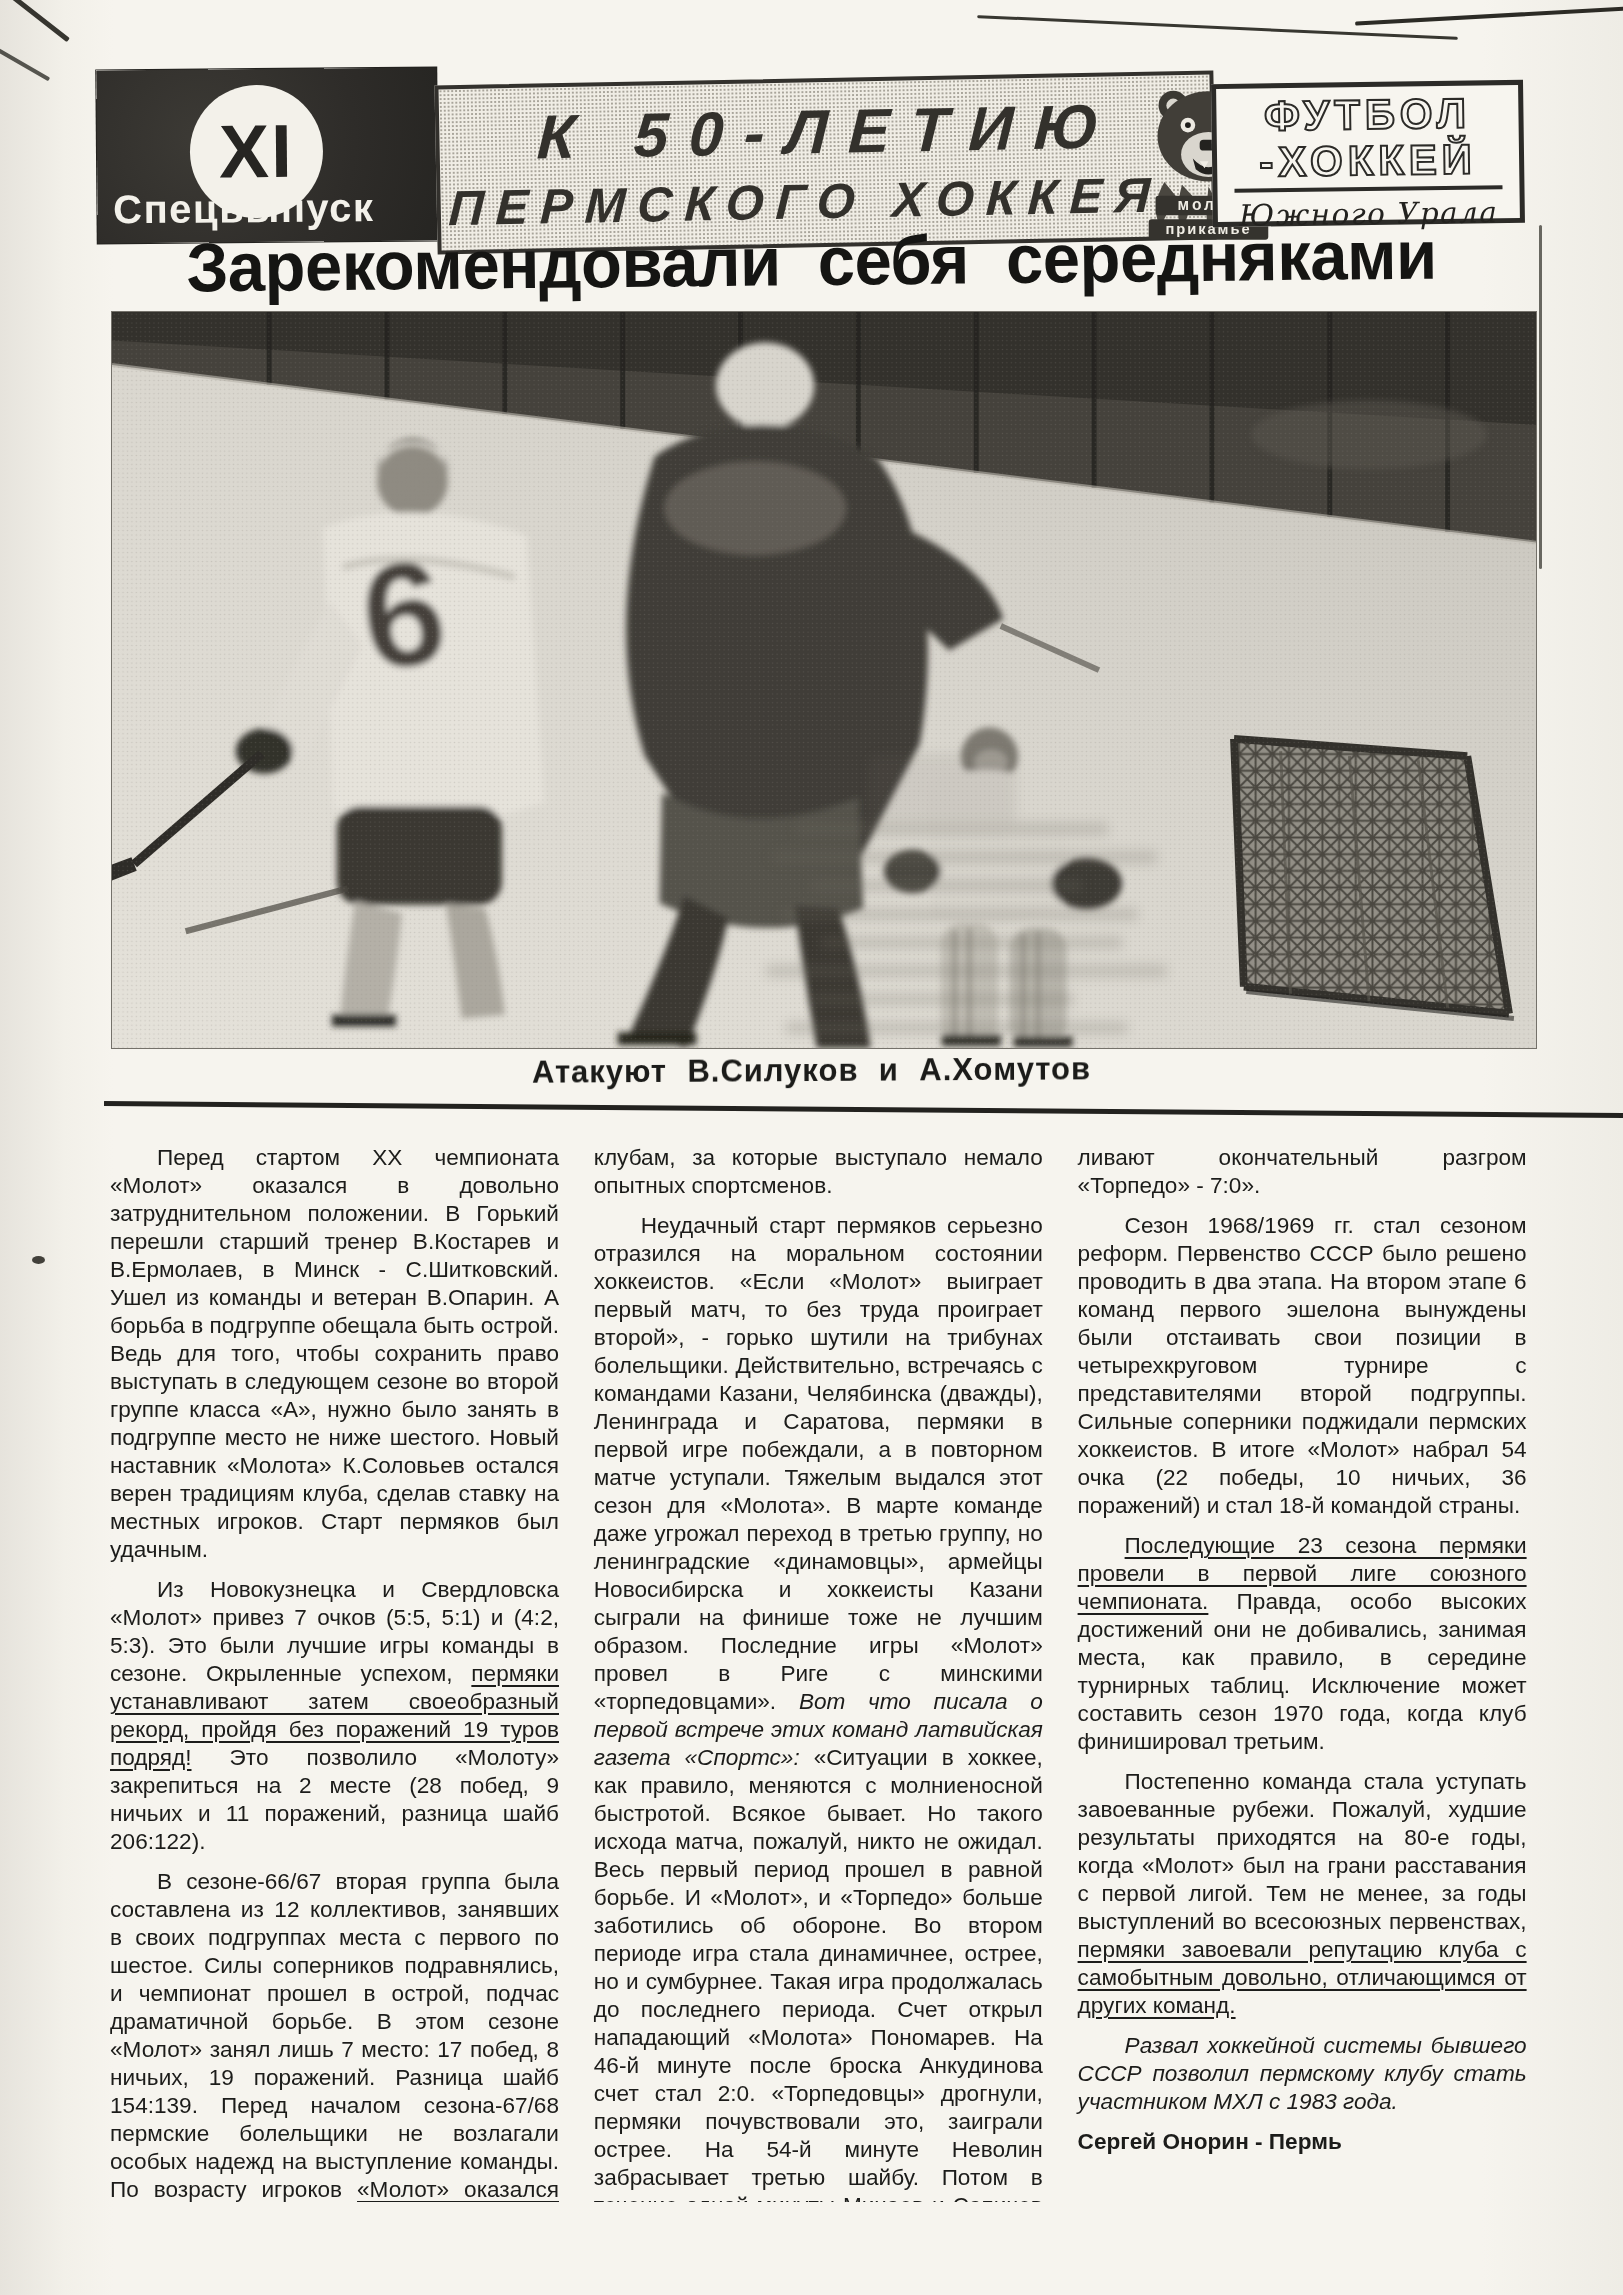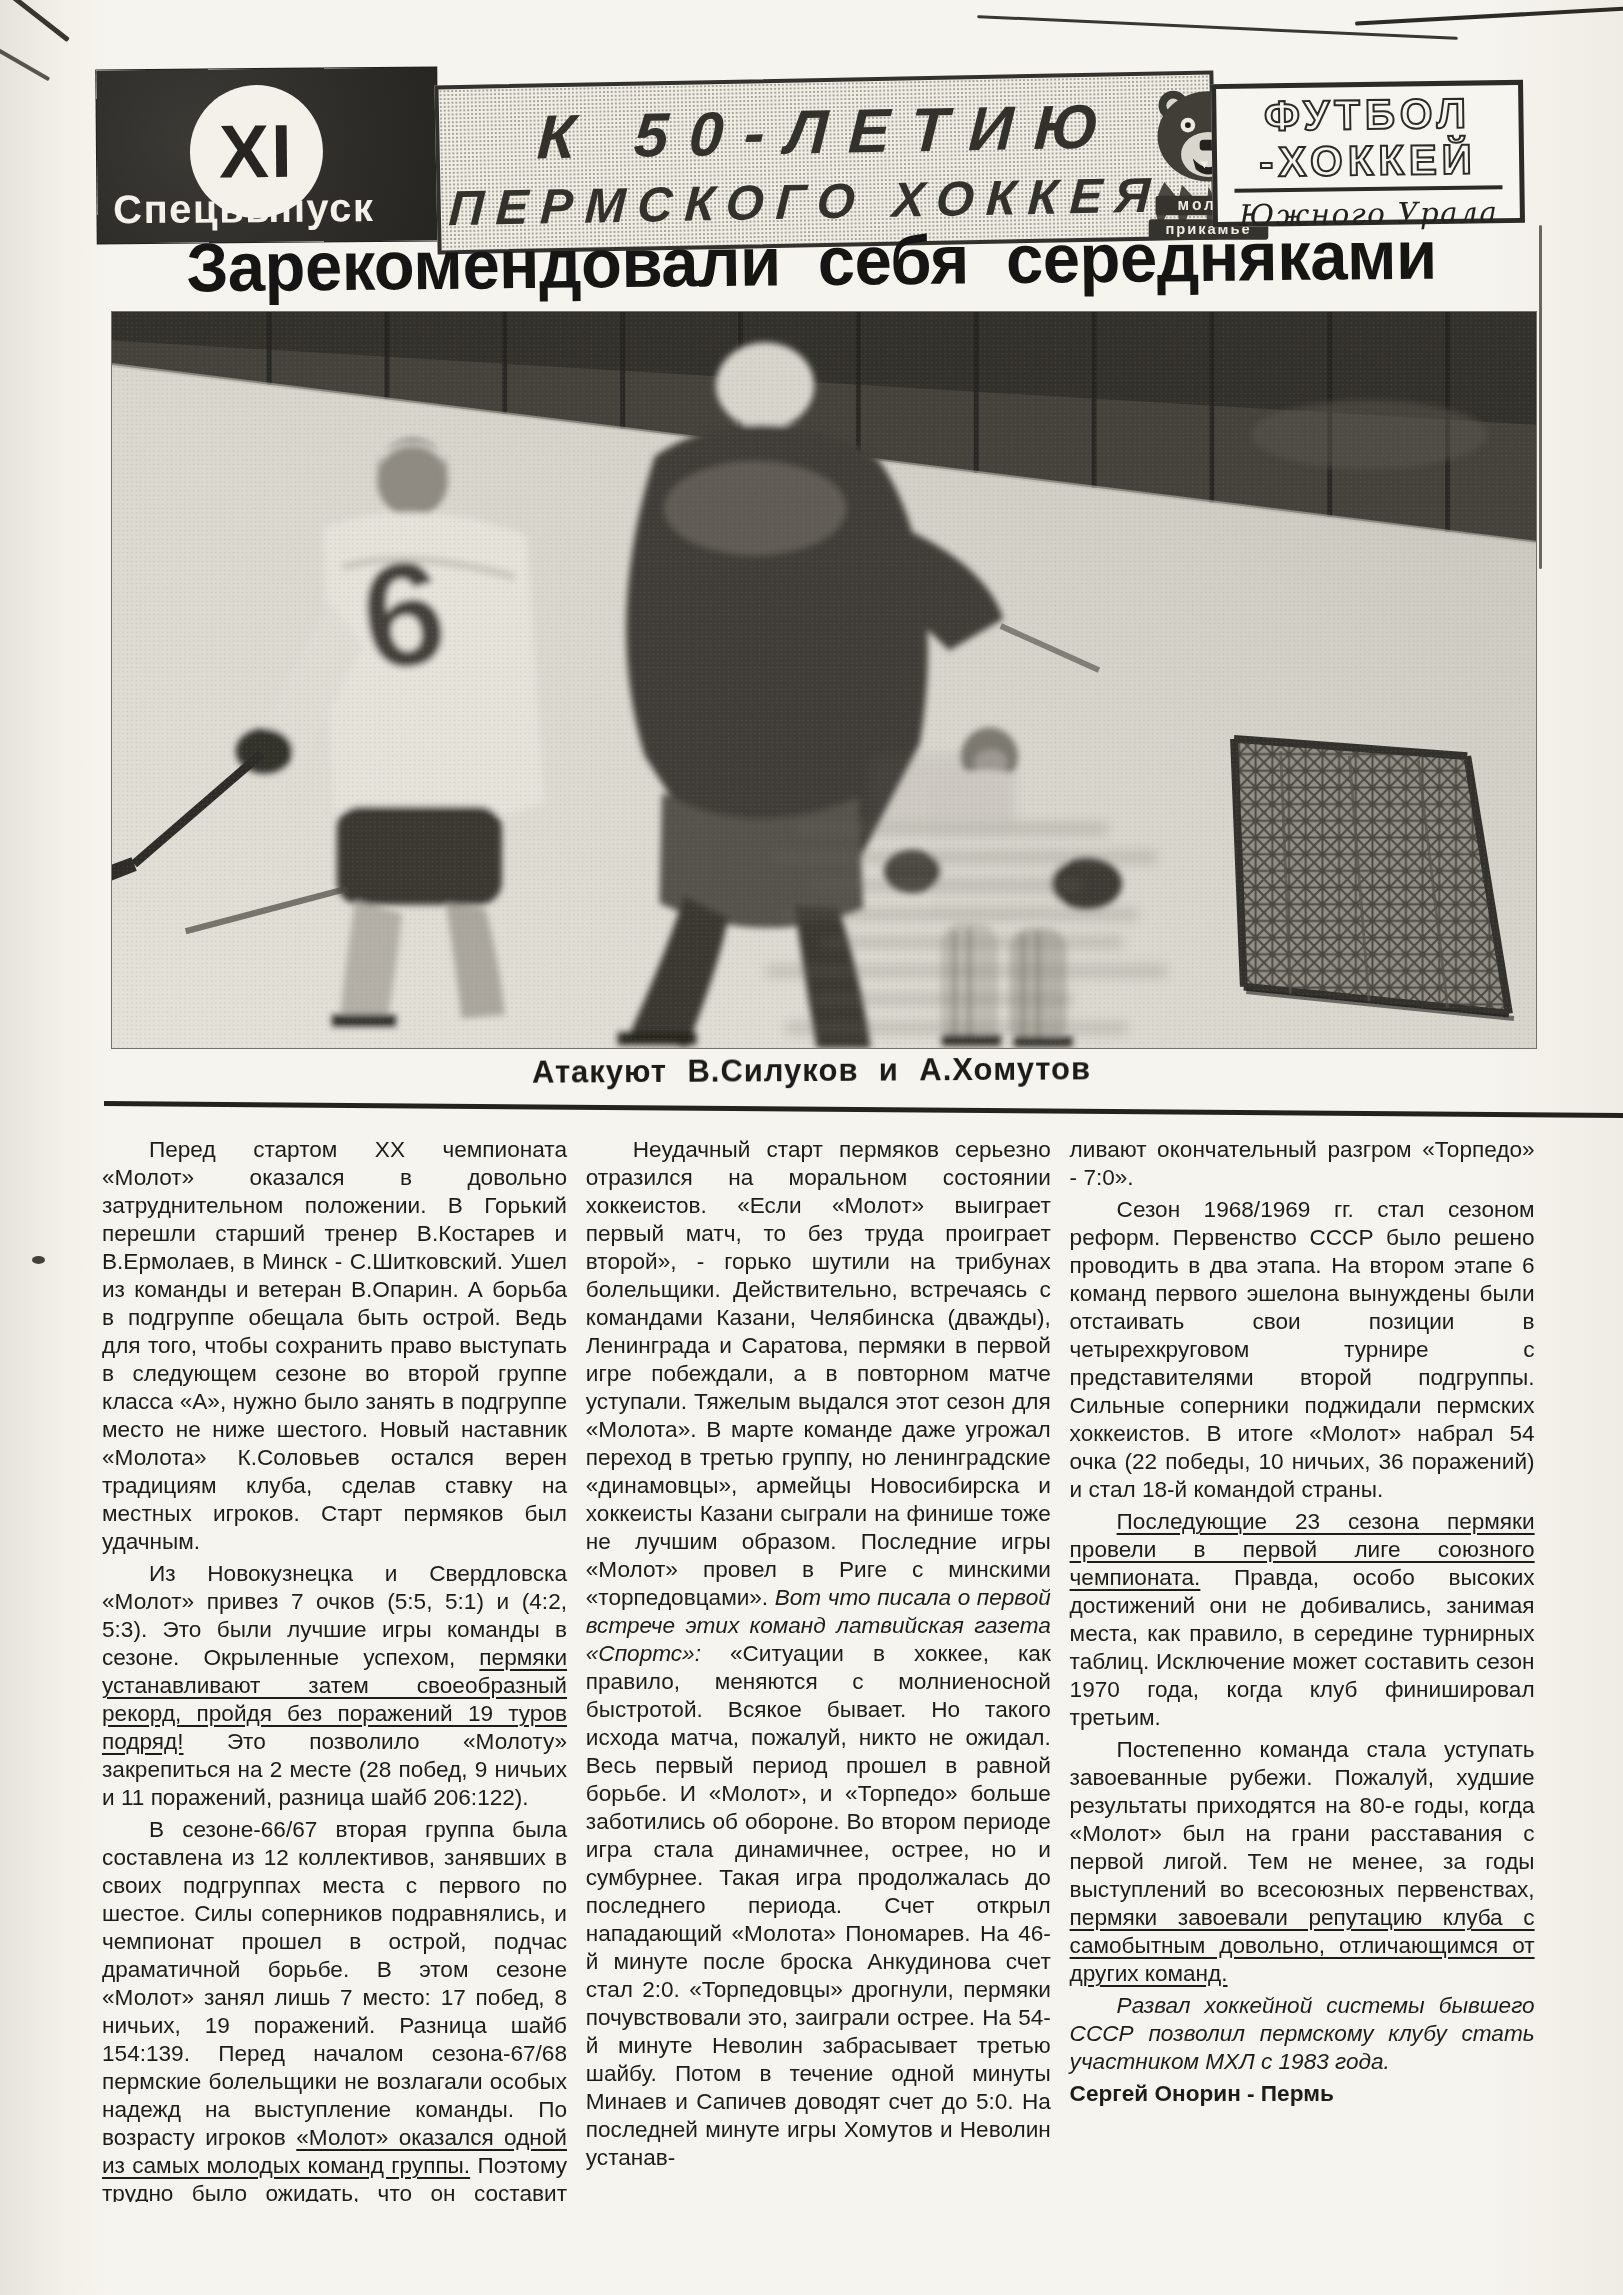--- a/index.html
+++ b/index.html
@@ -84,21 +84,21 @@
   .rule-thick{
     position:absolute;left:104px;top:1107px;width:1520px;height:5.4px;background:#23221f;
     transform:rotate(.45deg);
   }
   
   .article{
     position:absolute;left:98px;top:1132px;width:1441px;height:1070px;
     display:flex;gap:10.8px;overflow:hidden;
   }
   .col{width:473px;flex:0 0 473px;font-size:22.6px;line-height:28px;text-align:justify;}
-  .para{margin:4px;}
+  .para{margin:12px;}
   .para.indent{text-indent:47px;}
   .para.right{font-weight:bold;padding-right:12.8px;margin-top:3.9px;}
   .seg-u{text-decoration:underline;text-decoration-thickness:2px;text-underline-offset:4.4px;}
   .seg-i{font-style:italic;}
   .seg-b{font-weight:bold;}
 </style>
 </head>
 <body>
 
 <div class="page">
@@ -277,20 +277,21 @@
   <figcaption class="caption">Атакуют В.Силуков и А.Хомутов</figcaption>
   <div class="rule-thick"></div>
 
   <main class="article">
       <div class="col">
         <p class="para indent"><span>Перед стартом XX чемпионата «Молот» оказался в довольно затруднительном положении. В Горький перешли старший тренер В.Костарев и В.Ермолаев, в Минск - С.Шитковский. Ушел из команды и ветеран В.Опарин. А борьба в подгруппе обещала быть острой. Ведь для того, чтобы сохранить право выступать в следующем сезоне во второй группе класса «А», нужно было занять в подгруппе место не ниже шестого. Новый наставник «Молота» К.Соловьев остался верен традициям клуба, сделав ставку на местных игроков. Старт пермяков был удачным.</span></p>
         <p class="para indent"><span>Из Новокузнецка и Свердловска «Молот» привез 7 очков (5:5, 5:1) и (4:2, 5:3). Это были лучшие игры команды в сезоне. Окрыленные успехом, </span><span class="seg-u">пермяки устанавливают затем своеобразный рекорд, пройдя без поражений 19 туров подряд!</span><span> Это позволило «Молоту» закрепиться на 2 месте (28 побед, 9 ничьих и 11 поражений, разница шайб 206:122).</span></p>
         <p class="para indent"><span>В сезоне-66/67 вторая группа была составлена из 12 коллективов, занявших в своих подгруппах места с первого по шестое. Силы соперников подравнялись, и чемпионат прошел в острой, подчас драматичной борьбе. В этом сезоне «Молот» занял лишь 7 место: 17 побед, 8 ничьих, 19 поражений. Разница шайб 154:139. Перед началом сезона-67/68 пермские болельщики не возлагали особых надежд на выступление команды. По возрасту игроков </span><span class="seg-u">«Молот» оказался одной из самых молодых команд группы.</span><span> Поэтому трудно было ожидать, что он составит серьезную конкуренцию другим</span></p>
       </div>
       <div class="col">
+        <p class="para"><span>клубам, за которые выступало немало опытных спортсменов.</span></p>
         <p class="para indent"><span>Неудачный старт пермяков серьезно отразился на моральном состоянии хоккеистов. «Если «Молот» выиграет первый матч, то без труда проиграет второй», - горько шутили на трибунах болельщики. Действительно, встречаясь с командами Казани, Челябинска (дважды), Ленинграда и Саратова, пермяки в первой игре побеждали, а в повторном матче уступали. Тяжелым выдался этот сезон для «Молота». В марте команде даже угрожал переход в третью группу, но ленинградские «динамовцы», армейцы Новосибирска и хоккеисты Казани сыграли на финише тоже не лучшим образом. Последние игры «Молот» провел в Риге с минскими «торпедовцами». </span><span class="seg-i">Вот что писала о первой встрече этих команд латвийская газета «Спортс»:</span><span> «Ситуации в хоккее, как правило, меняются с молниеносной быстротой. Всякое бывает. Но такого исхода матча, пожалуй, никто не ожидал. Весь первый период прошел в равной борьбе. И «Молот», и «Торпедо» больше заботились об обороне. Во втором периоде игра стала динамичнее, острее, но и сумбурнее. Такая игра продолжалась до последнего периода. Счет открыл нападающий «Молота» Пономарев. На 46-й минуте после броска Анкудинова счет стал 2:0. «Торпедовцы» дрогнули, пермяки почувствовали это, заиграли острее. На 54-й минуте Неволин забрасывает третью шайбу. Потом в течение одной минуты Минаев и Сапичев доводят счет до 5:0. На последней минуте игры Хомутов и Неволин устанав-</span></p>
       </div>
       <div class="col">
         <p class="para"><span>ливают окончательный разгром «Торпедо» - 7:0».</span></p>
         <p class="para indent"><span>Сезон 1968/1969 гг. стал сезоном реформ. Первенство СССР было решено проводить в два этапа. На втором этапе 6 команд первого эшелона вынуждены были отстаивать свои позиции в четырехкруговом турнире с представителями второй подгруппы. Сильные соперники поджидали пермских хоккеистов. В итоге «Молот» набрал 54 очка (22 победы, 10 ничьих, 36 поражений) и стал 18-й командой страны.</span></p>
         <p class="para indent"><span class="seg-u">Последующие 23 сезона пермяки провели в первой лиге союзного чемпионата.</span><span> Правда, особо высоких достижений они не добивались, занимая места, как правило, в середине турнирных таблиц. Исключение может составить сезон 1970 года, когда клуб финишировал третьим.</span></p>
         <p class="para indent"><span>Постепенно команда стала уступать завоеванные рубежи. Пожалуй, худшие результаты приходятся на 80-е годы, когда «Молот» был на грани расставания с первой лигой. Тем не менее, за годы выступлений во всесоюзных первенствах, </span><span class="seg-u">пермяки завоевали репутацию клуба с самобытным довольно, отличающимся от других команд.</span></p>
         <p class="para indent"><span class="seg-i">Развал хоккейной системы бывшего СССР позволил пермскому клубу стать участником МХЛ с 1983 года.</span></p>
         <p class="para right"><span class="seg-b">Сергей Онорин - Пермь</span></p>
       </div>

